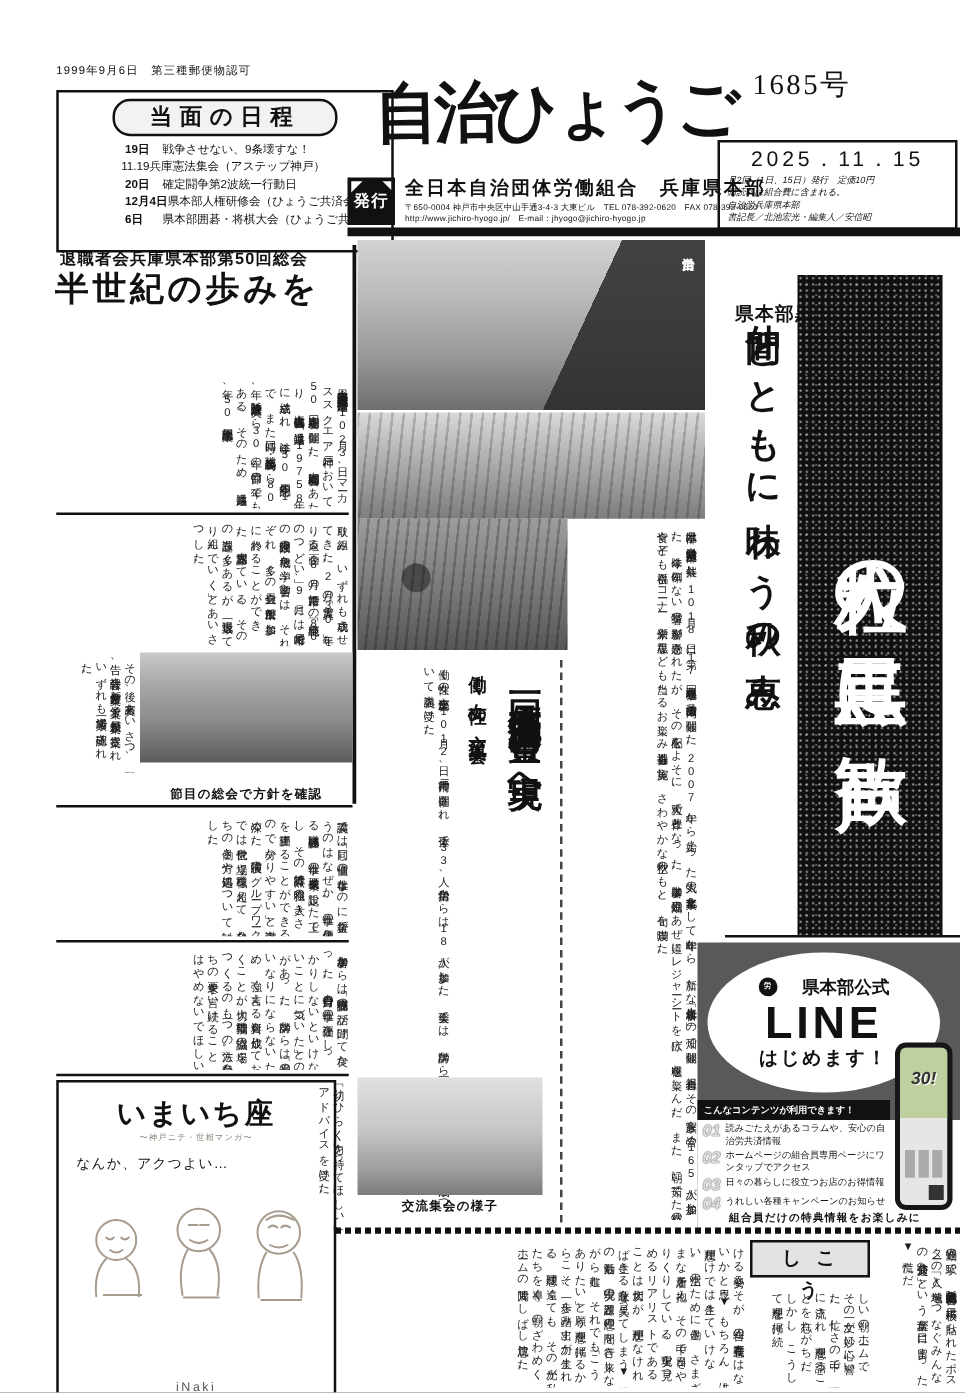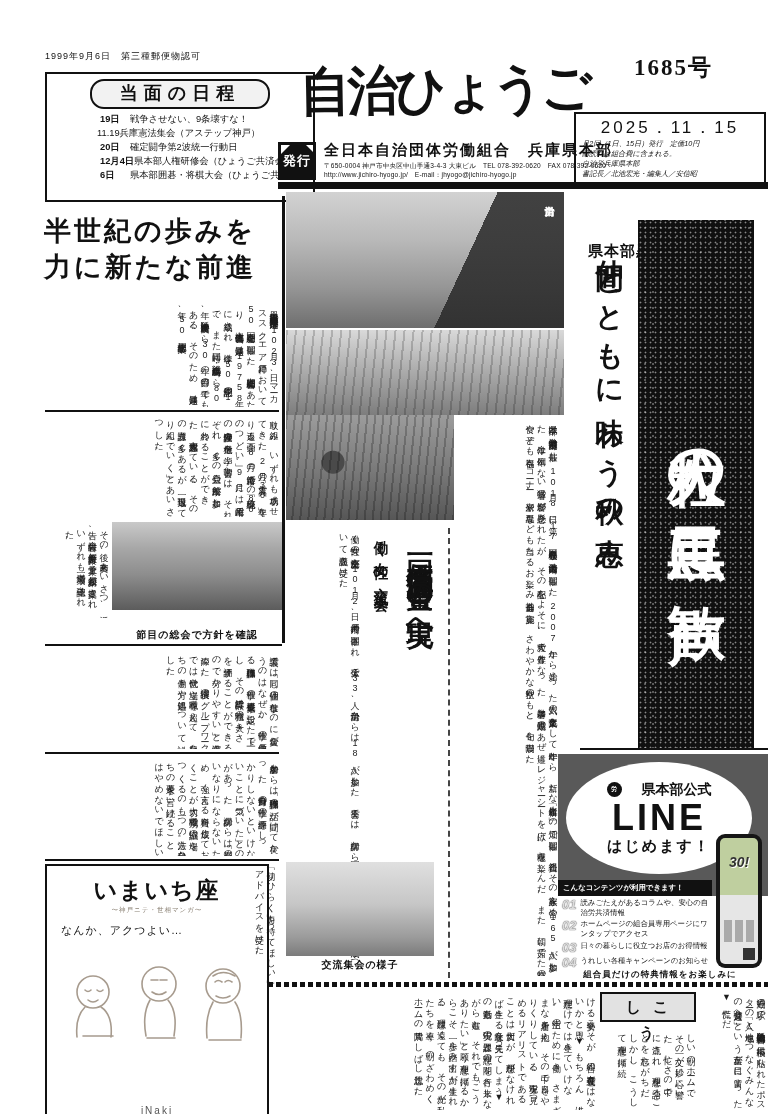--- a/index.html
+++ b/index.html
@@ -16,21 +16,21 @@
   #postal-notice{left:45px;top:50px;font-size:9px;letter-spacing:1px;}
   #schedule-box{left:45px;top:72px;width:266px;height:126px;border:2px solid #111;}
   #schedule-title{margin:5px auto 3px;width:176px;height:26px;border:2px solid #111;border-radius:14px;
                   font-size:18px;font-weight:700;letter-spacing:6px;text-align:center;line-height:25px;background:#f2f2f2;}
   #schedule-list{padding:1px 8px;font-size:9.3px;line-height:1.5;}
   .sched-row{white-space:nowrap;overflow:hidden;}
   .sched-date{display:inline-block;min-width:30px;font-weight:700;margin-left:45px;}
   .sched-cont{padding-left:42px;}
   #masthead{left:300px;top:40px;width:300px;height:104px;font-size:53px;font-weight:900;line-height:104px;
             white-space:nowrap;letter-spacing:-3px;transform:rotate(-1deg) scaleX(.95);transform-origin:left center;}
-  #issue-no{left:634px;top:52px;font-size:23px;letter-spacing:2px;font-weight:700;}
+  #issue-no{left:602px;top:52px;font-size:23px;letter-spacing:2px;font-weight:400;}
   #info-box{left:574px;top:112px;width:192px;height:72px;border:2px solid #111;padding:2px 6px;box-sizing:border-box;}
   #info-date{font-size:17px;text-align:center;letter-spacing:3px;font-weight:500;}
   .info-line{font-size:7.2px;line-height:1.4;white-space:nowrap;overflow:hidden;font-style:italic;}
   #publish-badge{left:278px;top:142px;width:38px;height:38px;background:#111;color:#fff;font-size:13px;font-weight:700;
                  display:flex;align-items:center;justify-content:center;letter-spacing:1px;}
   #publish-badge::before{content:"";position:absolute;left:3px;top:3px;border-left:9px solid #fff;border-bottom:9px solid transparent;}
   #publish-badge::after{content:"";position:absolute;right:3px;top:3px;border-right:7px solid #fff;border-bottom:7px solid transparent;}
   #org-name{left:324px;top:141px;font-size:15px;font-weight:600;letter-spacing:2px;}
   #org-address{left:324px;top:162px;font-size:6.6px;letter-spacing:.2px;}
   #org-web{left:324px;top:171px;font-size:6.6px;letter-spacing:.2px;}
@@ -162,23 +162,23 @@
     <div class="info-line">自治労兵庫県本部</div>
     <div class="info-line">書記長／北池宏光・編集人／安信昭</div>
   </div>
 
   <div class="abs" id="publish-badge">発行</div>
   <div class="abs serif" id="org-name">全日本自治団体労働組合　兵庫県本部</div>
   <div class="abs" id="org-address">〒650-0004 神戸市中央区中山手通3-4-3 大東ビル　TEL 078-392-0620　FAX 078-392-0620</div>
   <div class="abs" id="org-web">http://www.jichiro-hyogo.jp/　E-mail：jhyogo@jichiro-hyogo.jp</div>
   <div class="abs rule" id="header-bar"></div>
 
+  <div class="abs" id="retiree-kicker">退職者会兵庫県本部第50回総会</div>
   <div class="abs serif" id="retiree-headline">
     <div>半世紀の歩みを</div>
-    <div>力に新たな前進</div>
   </div>
   <div class="abs rule" id="left-vrule"></div>
   <div class="abs v body-text" id="retiree-body1">全日本自治体退職者会兵庫県本部（兵退連）は10月23日、マーカススクエア神戸において第50回定期総会を開催した。定期総会開会にあたり、大槻信夫会長は「兵退連は1975年8月に結成され、今年は50周年記念の1年で、また同時に戦後・広島長崎から80年、阪神淡路大震災から30年の節目の年でもある。そのため、兵退連は今年、50周年記念事業に</div>
   <div class="abs rule" style="left:45px;top:410px;width:234px;height:1.5px;"></div>
   <div class="abs v body-text" id="retiree-body2">取り組み、いずれも成功させてきた。2月の「大震災30年」を振り返る企画、8月の姫路市での「核廃絶80年平和のつどい」、9月には尼崎市での介護保険の危機を学ぶ学習会へは、それぞれ、多くの会員や一般市民が参加し、成功裏に終わることができた。大変感謝している。その他の課題も多くあるが、現退一致して取り組んでいく」とあいさつした。</div>
   <div class="abs v body-text" id="retiree-body3">その後、来賓あいさつ、活動報告、会計報告、新年度方針案、予算案、新役員案が提案され、いずれも満場一致で確認された。</div>
   <div class="abs" id="meeting-photo"></div>
   <div class="abs caption" id="retiree-caption">節目の総会で方針を確認</div>
 
   <div class="abs" id="festival-photo">

